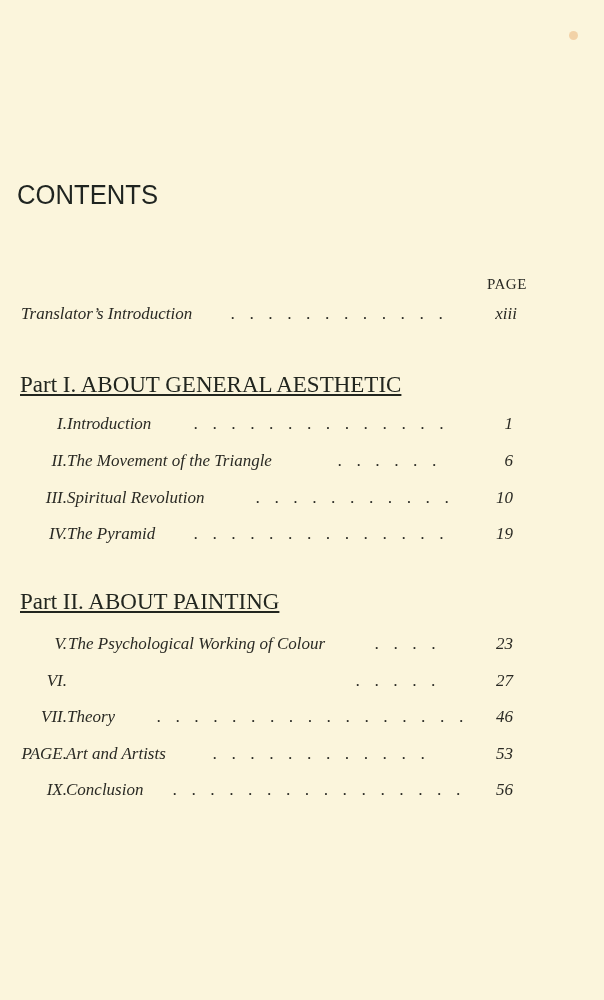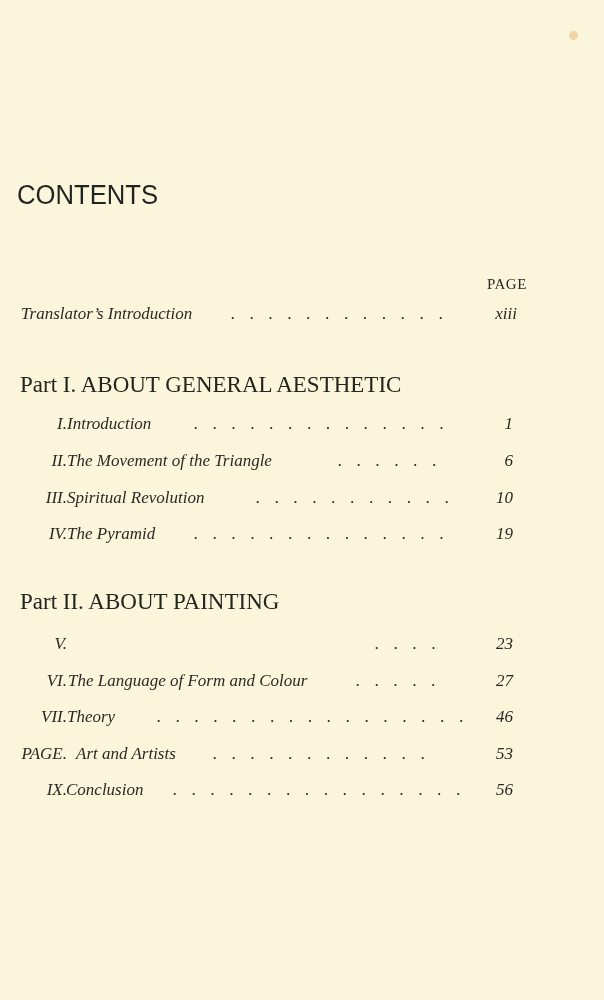--- a/index.html
+++ b/index.html
@@ -15,21 +15,21 @@
     font-family:"Liberation Sans", "DejaVu Sans", sans-serif;
     font-size:27px; letter-spacing:0px; color:#1f2420; font-weight:normal;
     transform:scaleX(0.95); transform-origin:left;
   }
   .page-hdr { position:absolute; left:487px; top:276px; font-size:15px; letter-spacing:0.5px; }
   .row { position:absolute; left:0; width:604px; height:24px; font-size:17px;font-style:italic; }
   .row .num { position:absolute; right:537px; text-align:right; white-space:nowrap; }
   .row .label { position:absolute; white-space:nowrap; }
   .row .dots { position:absolute; white-space:nowrap; letter-spacing:5.2px; }
   .row .pg { position:absolute; right:91px; text-align:center; white-space:nowrap; }
-  .part { position:absolute; left:20px; font-size:23px; white-space:nowrap; color:#22261f; }
+  .part { position:absolute; left:20px; font-size:23px; white-space:nowrap; color:#22261f;text-decoration:underline; }
 </style>
 </head>
 <body>
 
 <div class="stain"></div>
 
 <div class="title">CONTENTS</div>
 <div class="page-hdr">PAGE</div>
 
 <div class="row" style="top:304px">
@@ -65,41 +65,41 @@
   <span class="num">IV.</span>
   <span class="label" style="left:67px">The Pyramid</span>
   <span class="dots" style="left:194px">. . . . . . . . . . . . . .</span>
   <span class="pg">19</span>
 </div>
 
 <div class="part" style="top:589px">Part II. ABOUT PAINTING</div>
 
 <div class="row" style="top:634px">
   <span class="num">V.</span>
+  <span class="label" style="left:68px">The Psychological Working of Colour</span>
   <span class="dots" style="left:375px">. . . .</span>
   <span class="pg">23</span>
 </div>
 
 <div class="row" style="top:671px">
   <span class="num">VI.</span>
-  <span class="label" style="left:68px">The Language of Form and Colour</span>
   <span class="dots" style="left:356px">. . . . .</span>
   <span class="pg">27</span>
 </div>
 
 <div class="row" style="top:707px">
   <span class="num">VII.</span>
   <span class="label" style="left:67px">Theory</span>
   <span class="dots" style="left:157px">. . . . . . . . . . . . . . . . .</span>
   <span class="pg">46</span>
 </div>
 
 <div class="row" style="top:744px">
   <span class="num">PAGE.</span>
-  <span class="label" style="left:76px">Art and Artists</span>
+  <span class="label" style="left:66px">Art and Artists</span>
   <span class="dots" style="left:213px">. . . . . . . . . . . .</span>
   <span class="pg">53</span>
 </div>
 
 <div class="row" style="top:780px">
   <span class="num">IX.</span>
   <span class="label" style="left:66px">Conclusion</span>
   <span class="dots" style="left:173px">. . . . . . . . . . . . . . . .</span>
   <span class="pg">56</span>
 </div>

